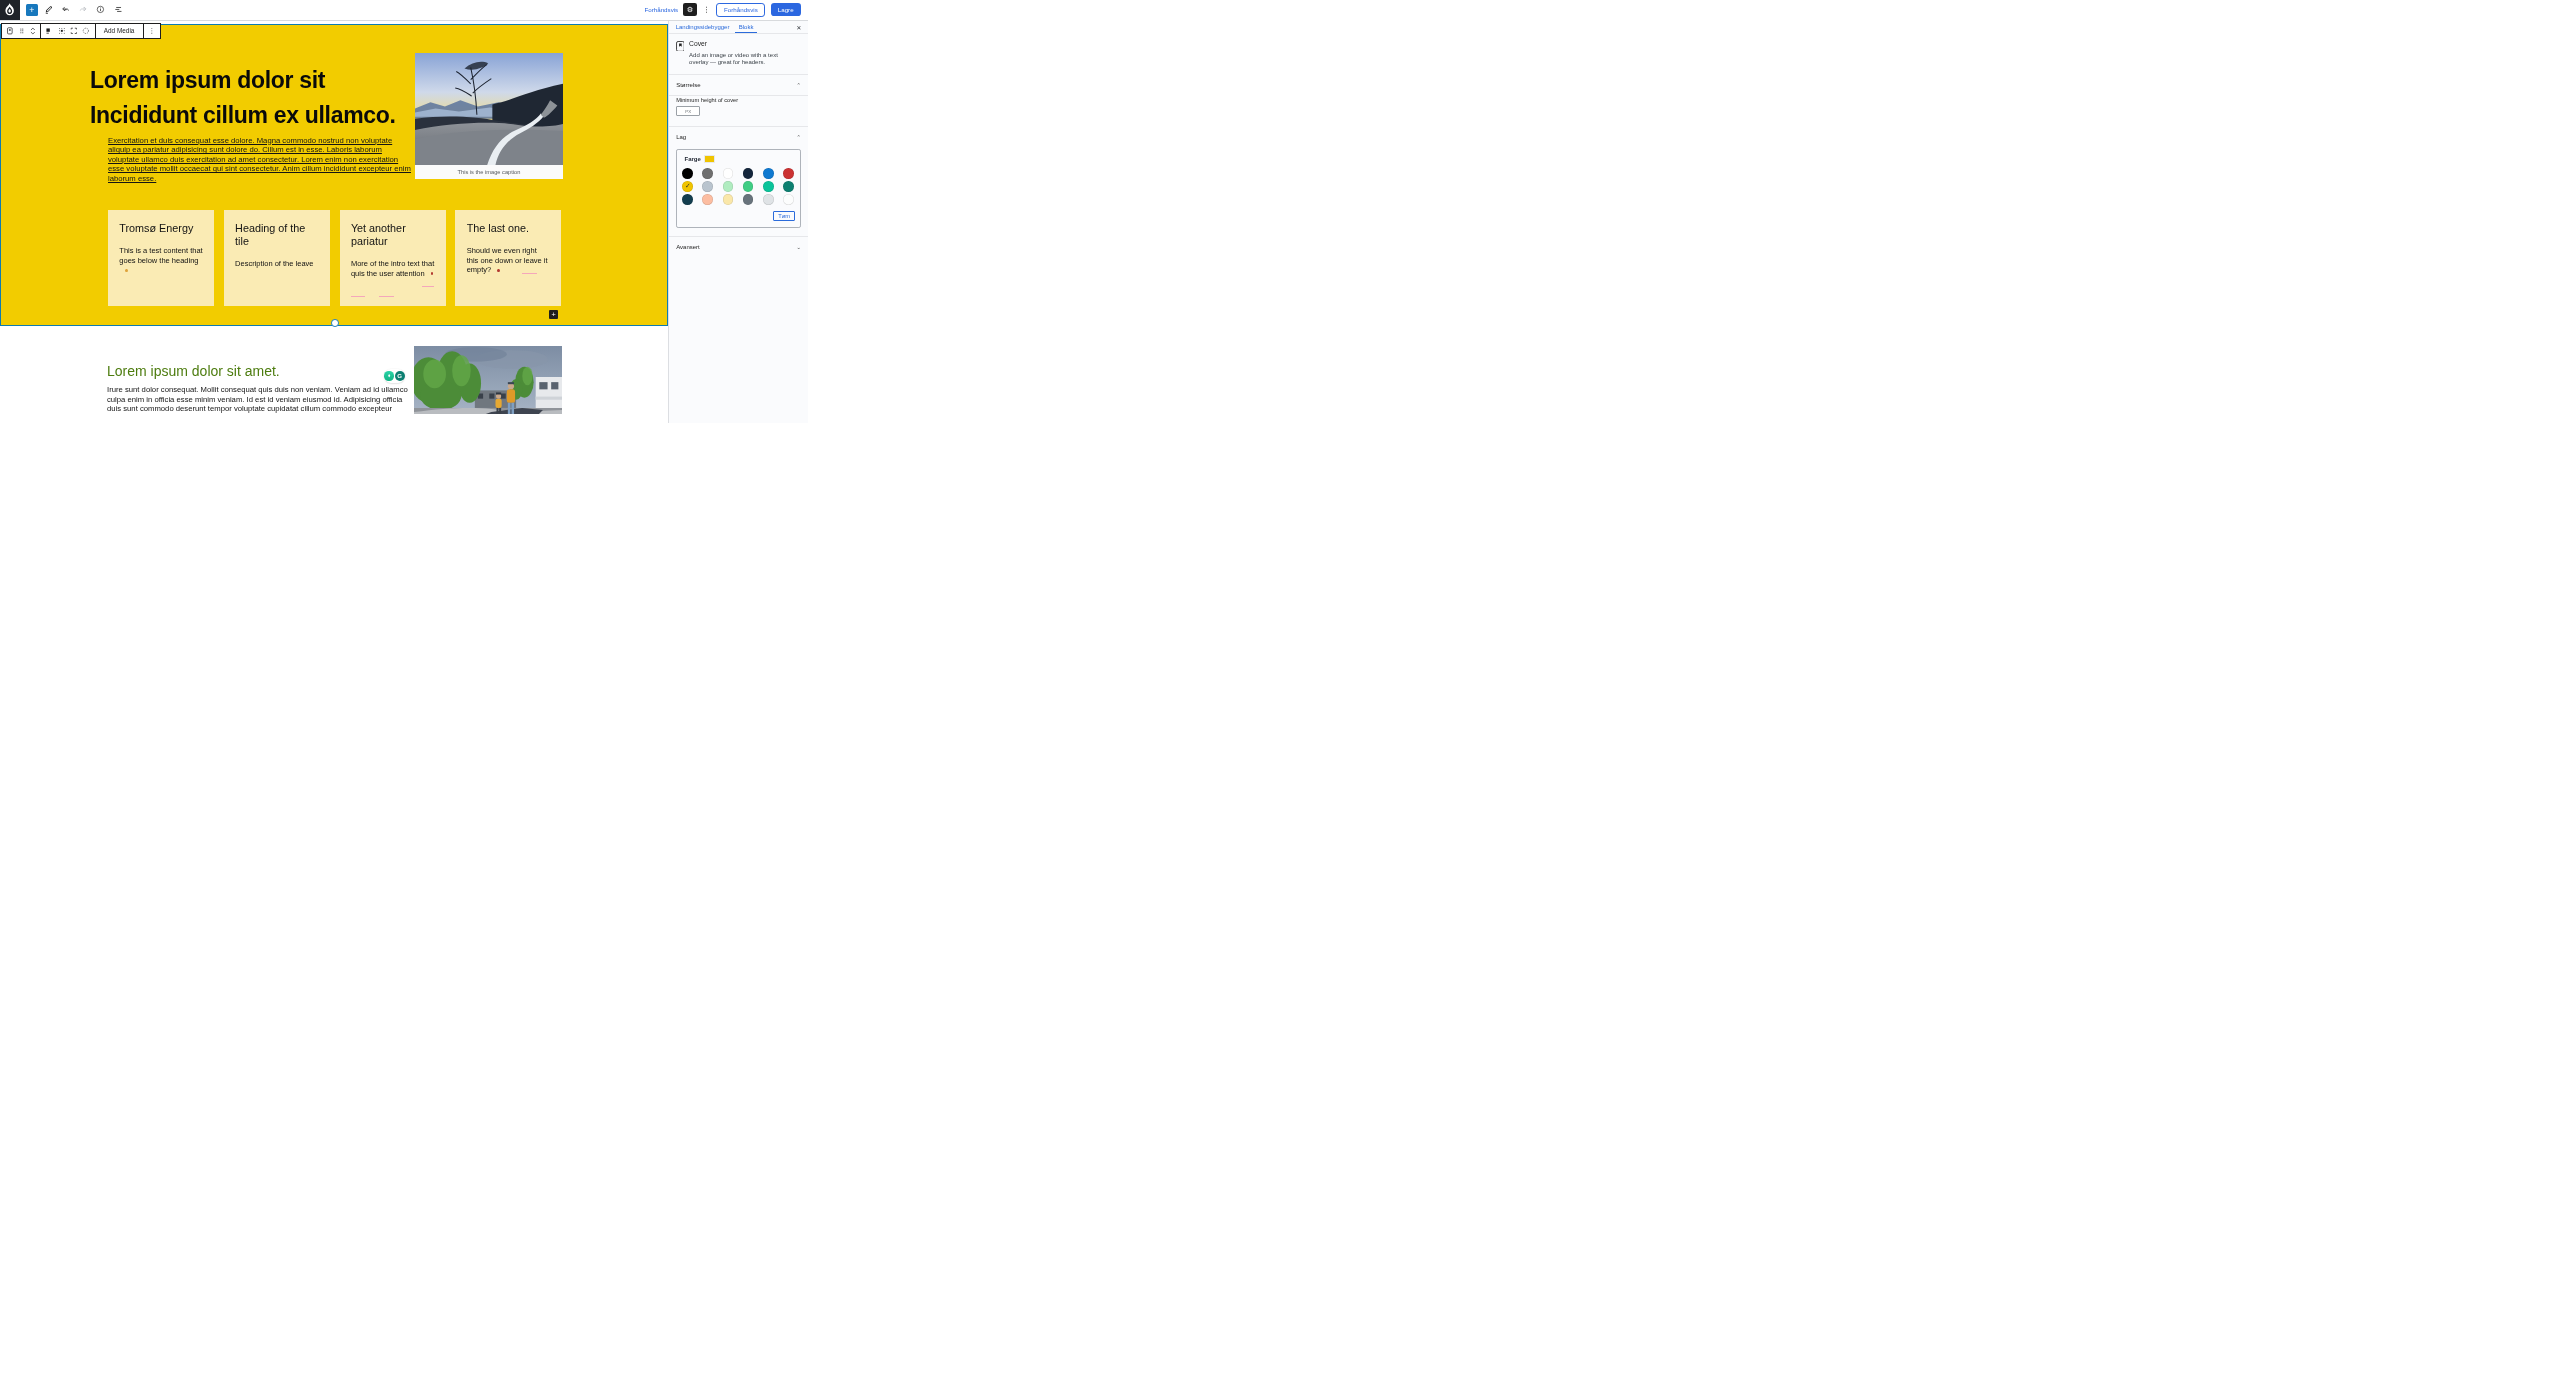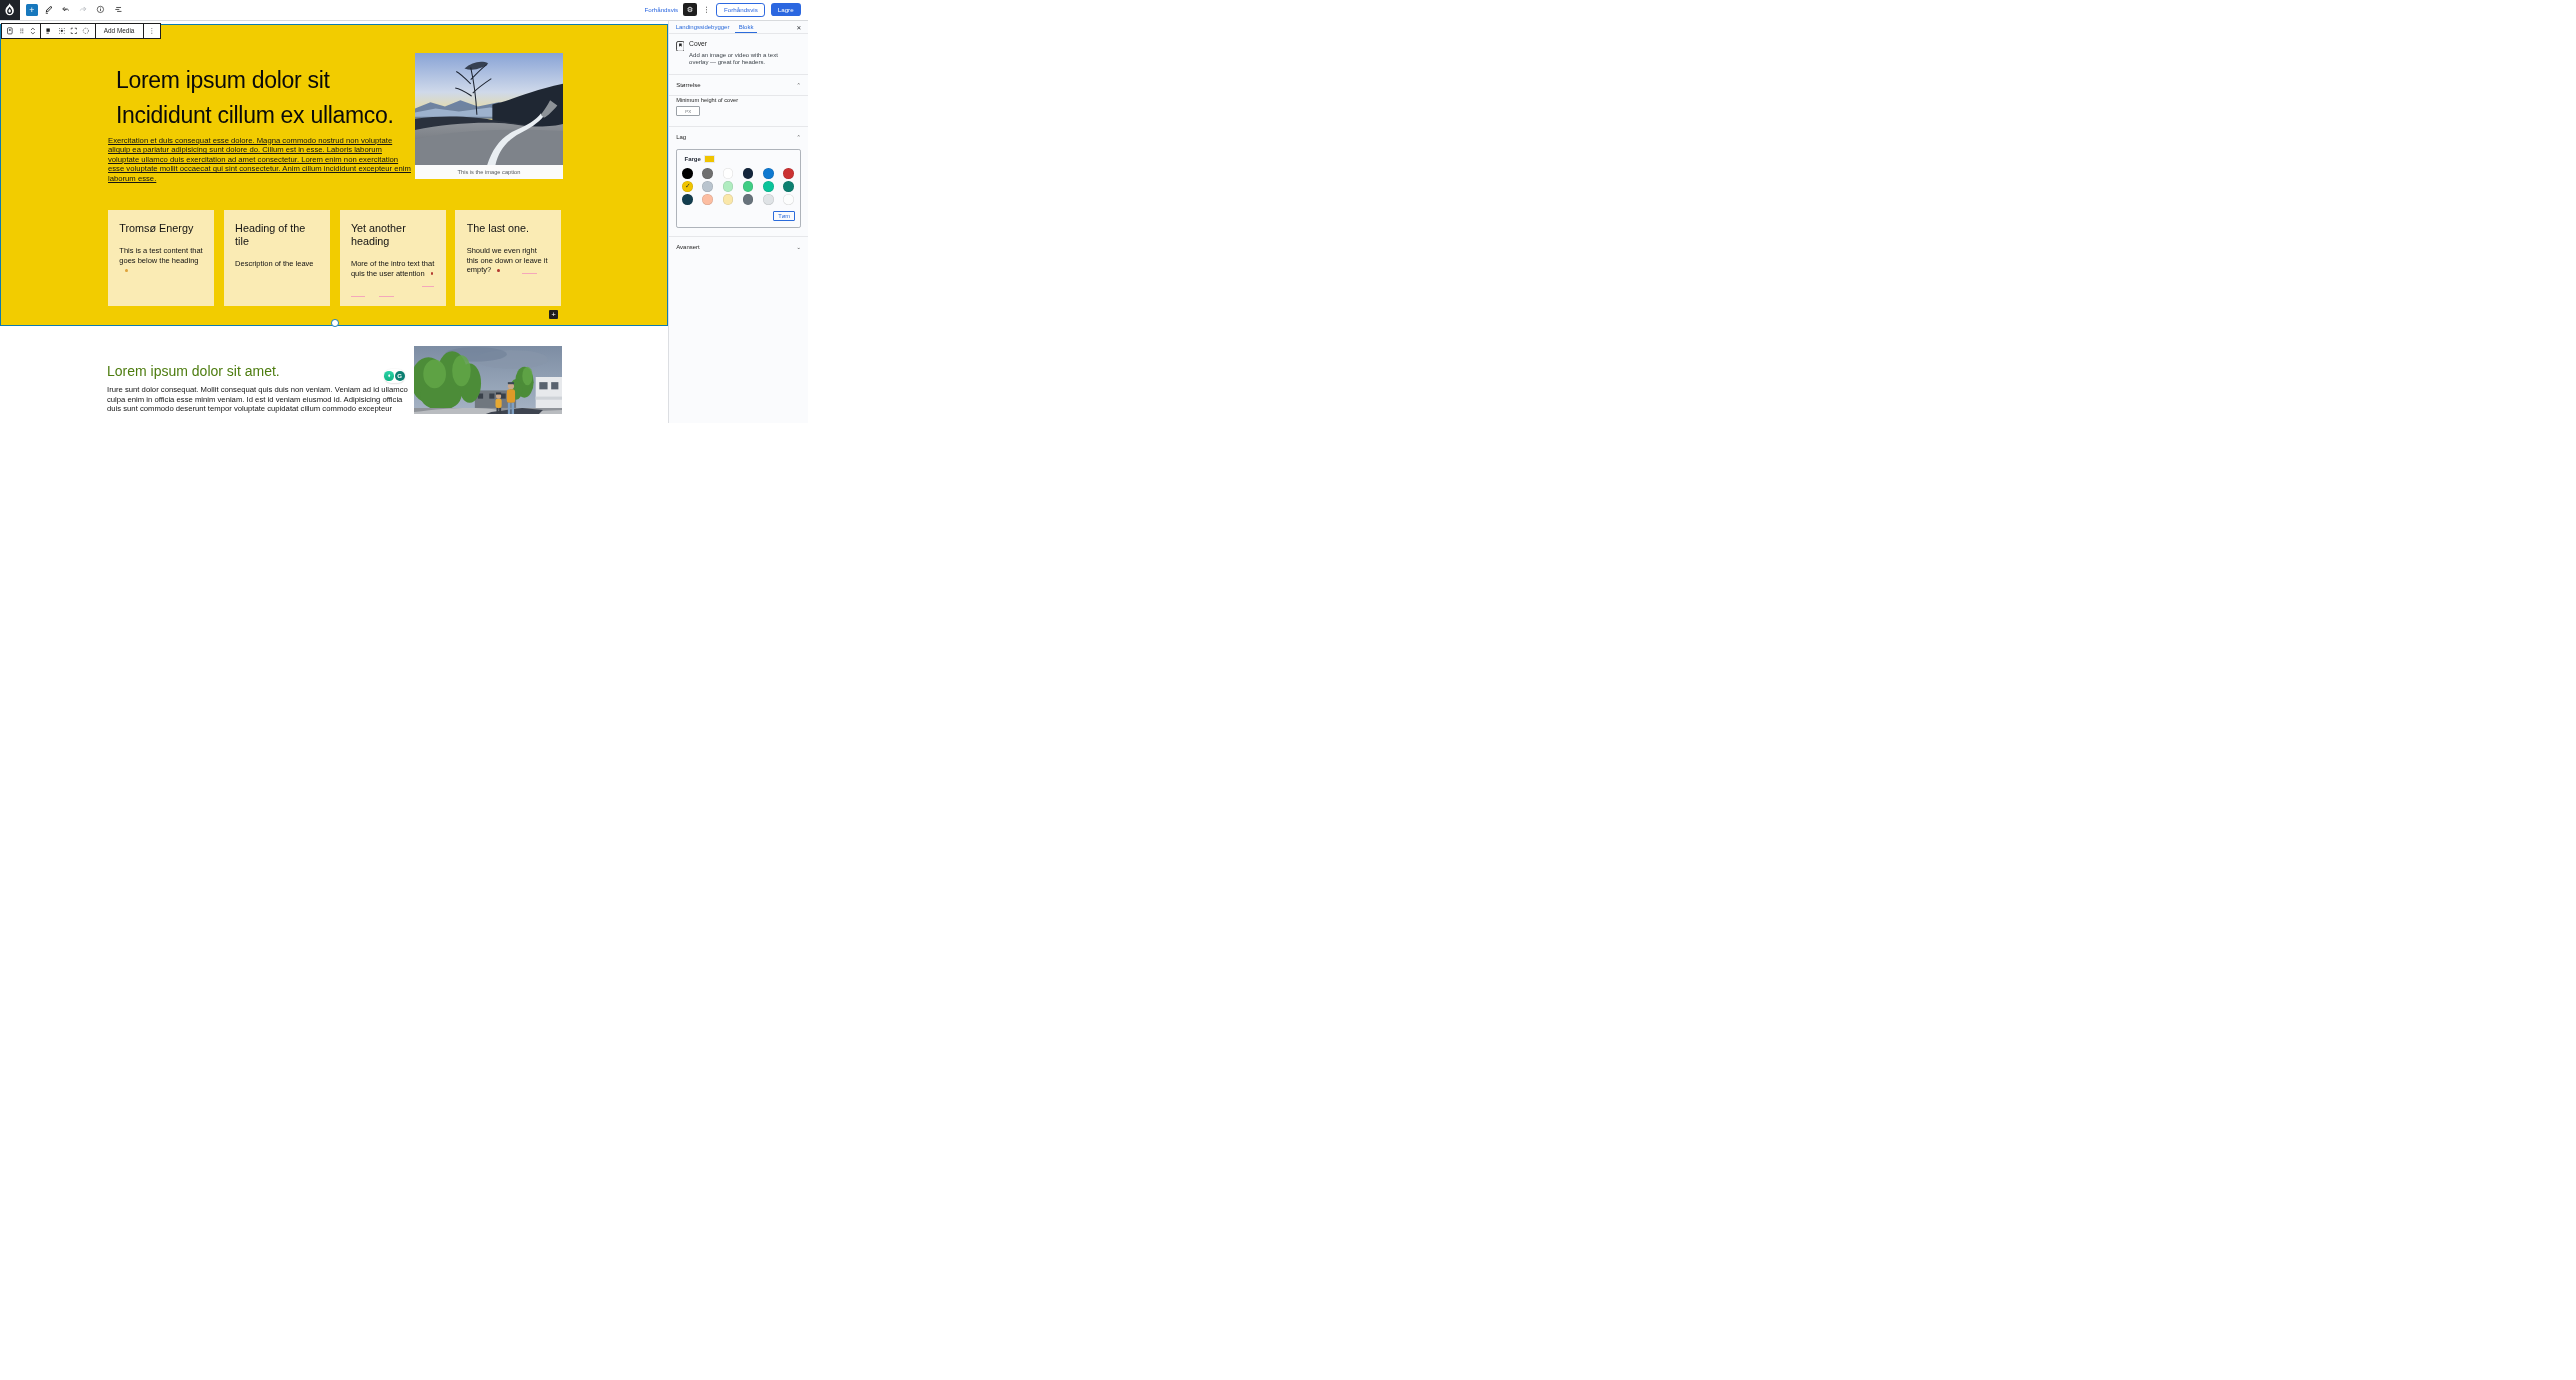--- a/index.html
+++ b/index.html
@@ -27,22 +27,22 @@
                  font-size:6.2px; padding:2.6px 6.7px; }
   .btn-primary { background:#2b67e0; color:#fff; border:none; border-radius:3.1px; font-size:6.2px; padding:3.1px 7.2px; }
 
   
   .canvas { position:absolute; left:0; top:21px; width:668px; height:393px; background:#fff; overflow:hidden; }
   .sidebar-divider-v { position:absolute; left:668px; top:20.6px; bottom:0; width:0.5px; background:#dcdee2; z-index:40; }
 
   
   .cover { position:absolute; left:0; top:2.6px; width:668px; height:302px; background:#f2cc00;
            border:0.8px solid #0f7cb0; }
-  .cover-heading { position:absolute; left:115px; top:38px; font-size:23px; line-height:35px;
-                   letter-spacing:-0.3px; color:#0a0a0a; font-weight:400; }
+  .cover-heading { position:absolute; left:89px; top:38px; font-size:23px; line-height:35px;
+                   letter-spacing:-0.3px; color:#0a0a0a; font-weight:700; }
   .cover-para { position:absolute; left:107px; top:111px; width:303px; font-size:7.7px; line-height:9.6px; color:#141414;text-decoration:underline; }
 
   .cover-figure { position:absolute; left:414px; top:28px; width:148px; }
   .cover-img { width:148px; height:112px; display:block; }
   .img-caption { height:14px; background:#fbfbfb; display:flex; align-items:center; justify-content:center;
                  font-size:5.7px; color:#55595e; }
 
   .cards { position:absolute; left:107px; top:185px; display:flex; gap:9.8px; }
   .card { width:106px; height:96px; background:#faebb4; padding:12.4px 11.3px; }
   .card h3 { font-size:10.8px; line-height:13px; font-weight:400; color:#121212; }
@@ -225,21 +225,21 @@
             <span><span>This is a test content that goes below the heading</span></span><span class="dot dot-orange"></span>
           </div>
         </div>
         <div class="card">
           <h3>Heading of the tile</h3>
           <div class="card-body">
             <span><span>Description of the leave</span></span>
           </div>
         </div>
         <div class="card">
-          <h3 style="width:67px">Yet another heading</h3>
+          <h3 style="width:67px">Yet another pariatur</h3>
           <div class="card-body">
             <span><span>More of the intro text </span><span class="seg-u">that</span><span> </span><span class="seg-u">quis</span><span> the </span><span class="seg-u">user</span><span> attention</span></span><span class="dot dot-red"></span>
           </div>
         </div>
         <div class="card">
           <h3>The last one.</h3>
           <div class="card-body">
             <span><span>Should we even </span><span class="seg-u">right</span><span> this one down or leave it empty?</span></span><span class="dot dot-red"></span>
           </div>
         </div>

